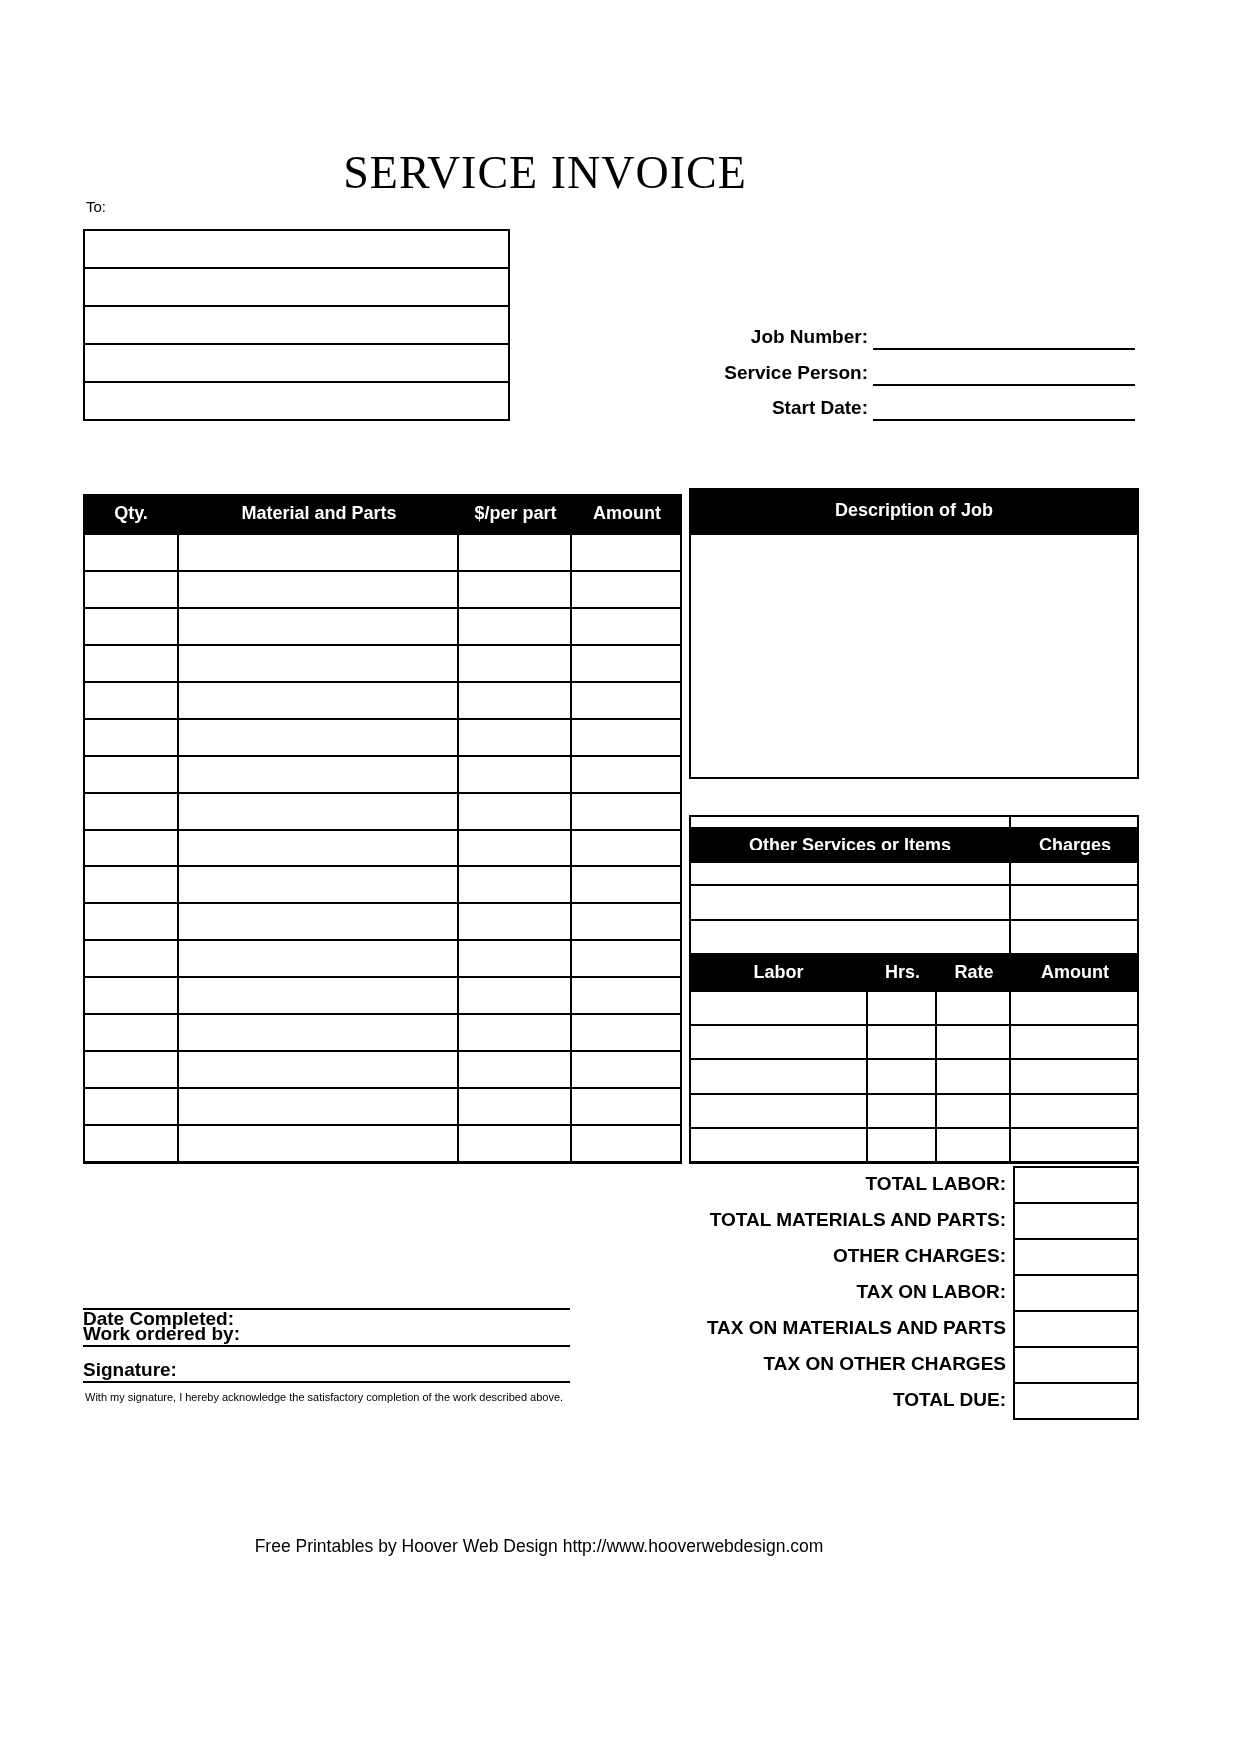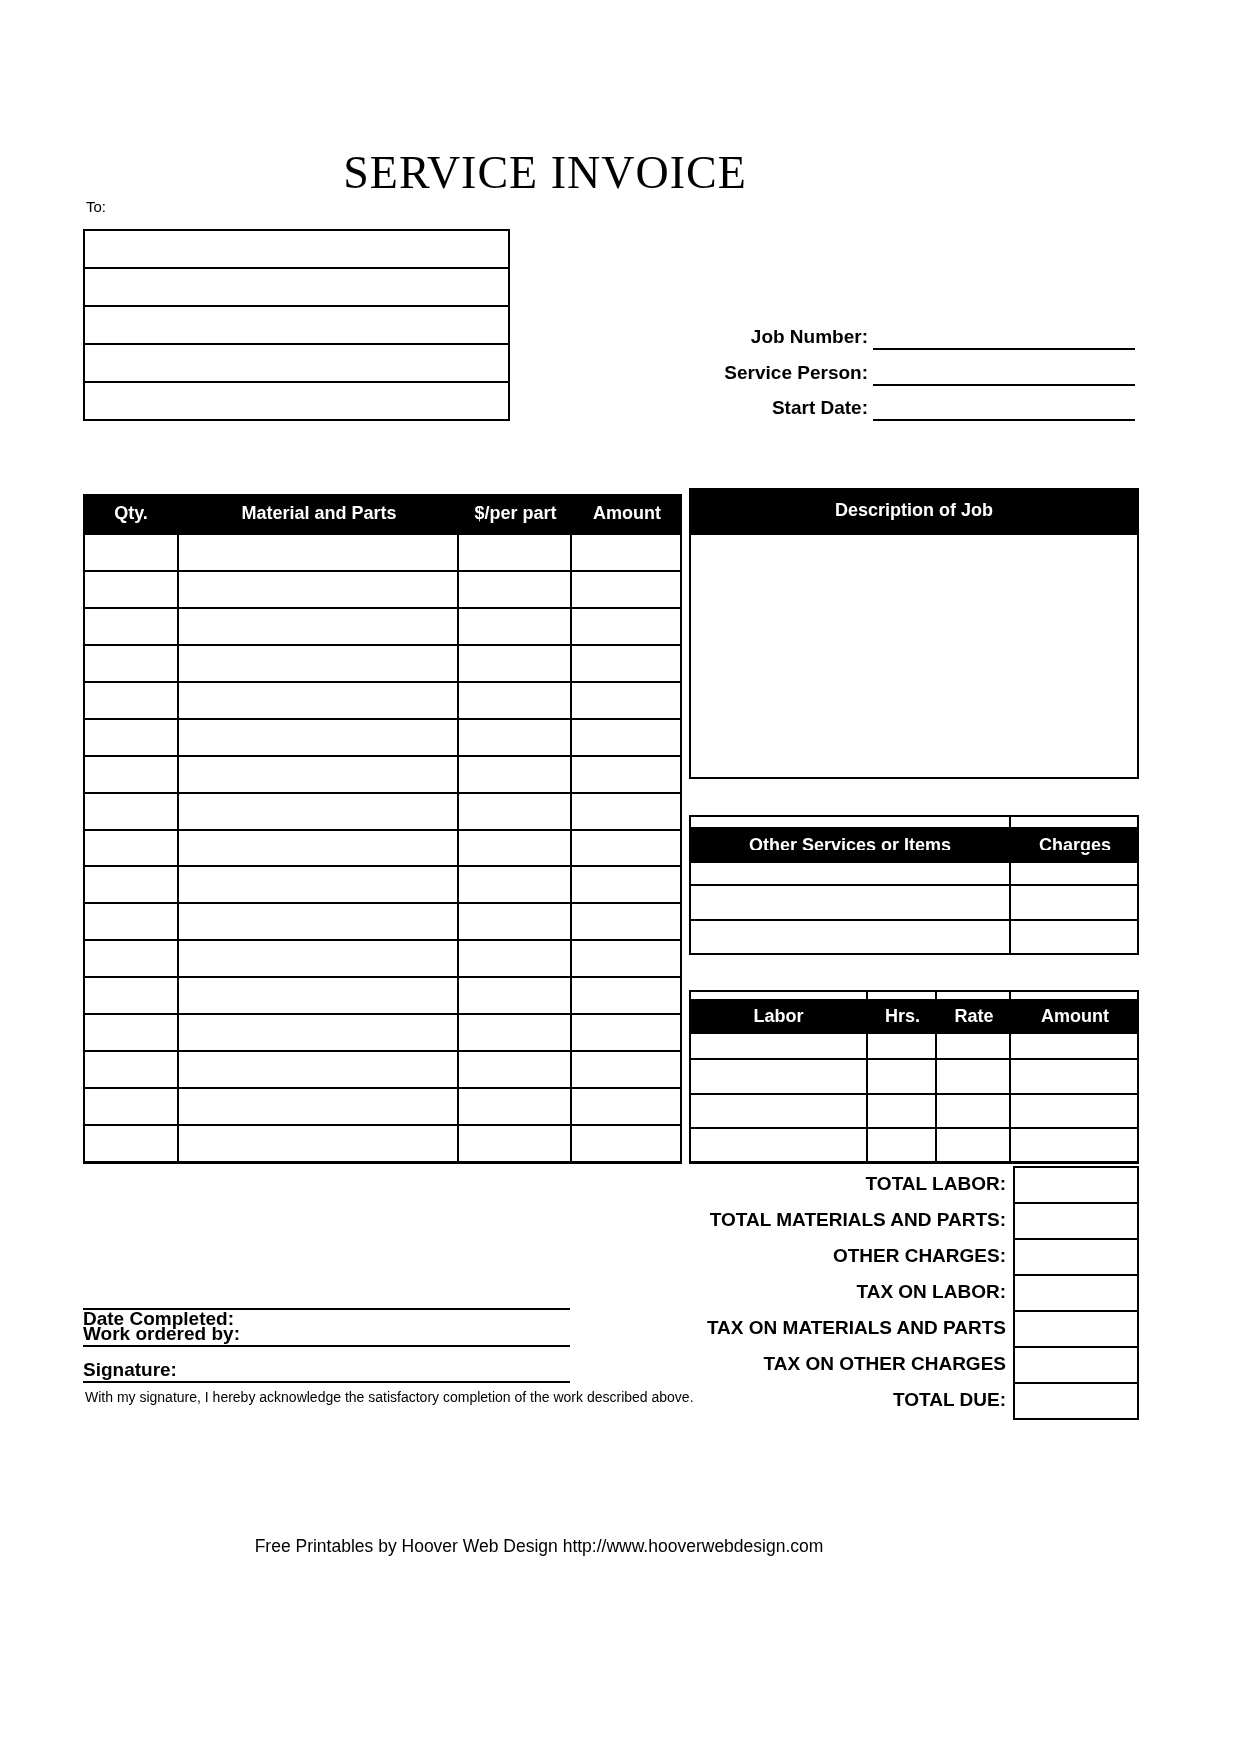--- a/index.html
+++ b/index.html
@@ -48,35 +48,35 @@
   .c-qty { width:94px; }  .c-mat { width:280px; } .c-per { width:113px; } .c-amt { flex:1; }
   .h-qty { width:96px; }  .h-mat { width:280px; } .h-per { width:113px; } .h-amt { width:110px; }
 
   
   .desc-header { left:689px; top:488px; width:450px; height:45px; }
   .desc-box    { left:689px; top:533px; width:450px; height:246px; border:2px solid #000; box-sizing:border-box; }
   .other-header{ left:689px; top:779px; width:450px; height:36px;margin-top:48px; }
   .h-osvc { width:322px; } .h-chg { width:128px; }
   .chg-grid { left:689px; top:815px; width:450px; height:140px; border-bottom-width:2px; }
   .c-osvc { width:320px; } .c-chg { flex:1; }
-  .labor-header { left:689px; top:955px; width:450px; height:35px;margin-top:44px; }
+  .labor-header { left:689px; top:955px; width:450px; height:35px; }
   .h-lab { width:179px; } .h-hrs { width:69px; } .h-rate { width:74px; } .h-lamt { width:128px; }
   .lab-grid { left:689px; top:990px; width:450px; height:174px; }
   .c-lab { width:177px; } .c-hrs { width:69px; } .c-rate { width:74px; } .c-lamt { flex:1; }
 
   
   .tot-boxes { left:1013px; top:1166px; width:126px; height:254px; border:2px solid #000; box-sizing:border-box; display:flex; flex-direction:column; }
   .tot-boxes .trow { flex:1; border-bottom:2px solid #000; }
   .tot-boxes .trow:last-child { border-bottom:none; }
   .tot-label { left:300px; width:706px; height:36px; text-align:right; font-weight:bold; font-size:19px; line-height:36px; white-space:nowrap; }
 
   
   .slabel { left:83px; font-weight:bold; font-size:19px; line-height:22px; white-space:nowrap; }
   .sline  { left:83px; width:487px; height:2px; background:#000; }
-  .disclaimer { left:85px; top:1388px; width:680px; font-size:14px; line-height:18px; }
+  .disclaimer { left:85px; top:1388px; width:680px; font-size:11px; line-height:18px; }
 
   
   .footer { left:144px; top:1536px; width:790px; text-align:center; font-size:17.5px; }
 </style>
 </head>
 <body>
 
 <div class="page">
 
   <div class="abs title">SERVICE INVOICE</div>

